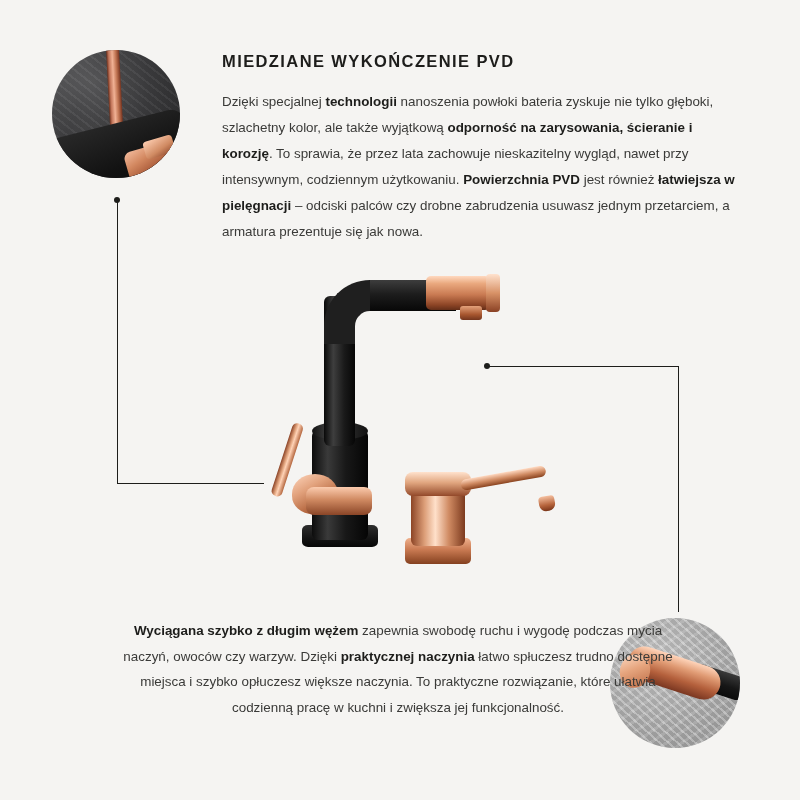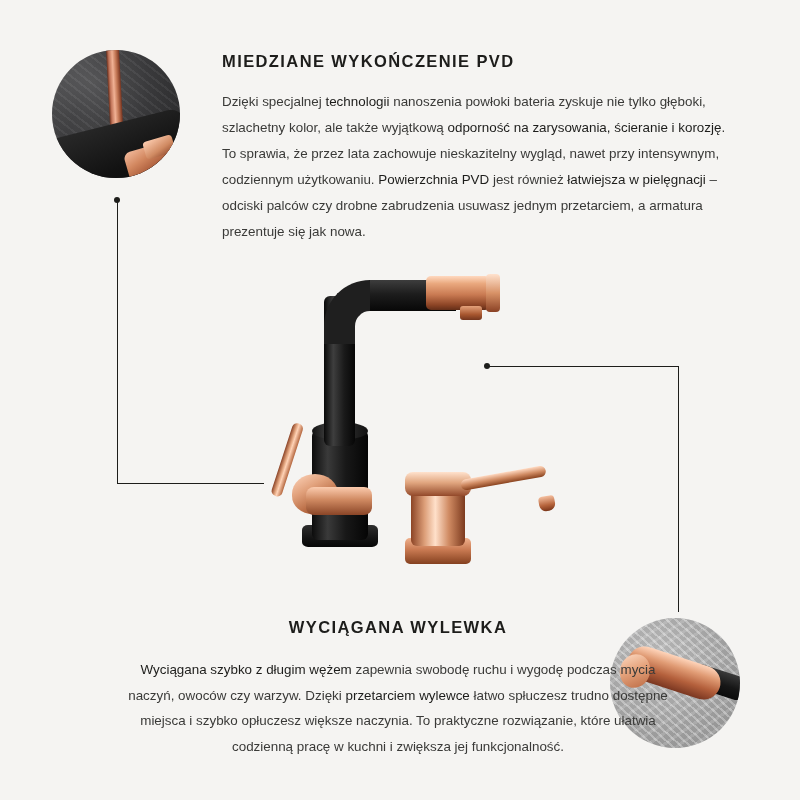--- a/index.html
+++ b/index.html
@@ -33,21 +33,21 @@
     letter-spacing: 1.4px;
     margin: 0 0 18px 0;
     color: #1d1d1b;
   }
   .body-text {
     font-size: 13.4px;
     line-height: 26px;
     color: #3a3a38;
     margin: 0;
   }
-  .body-text b { color: #1d1d1b; font-weight: normal; }
+  .body-text b { color: #1d1d1b; font-weight: bold; }
 
   
   .bottom-text {
     position: absolute;
     left: 118px;
     top: 618px;
     width: 560px;
     text-align: center;
   }
   .bottom-text .heading {
@@ -376,17 +376,16 @@
   </div>
 
   <div class="circle circle-bottom">
     <div class="stone"></div>
     <div class="spout-black"></div>
     <div class="spout-copper"></div>
     <div class="spout-cap"></div>
   </div>
 
   <div class="bottom-text">
-    <h2 class="heading">WYCIĄGANA WYLEWKA</h2>
-    <p class="body-text"><b>Wyciągana szybko z długim wężem</b> zapewnia swobodę ruchu i wygodę podczas mycia naczyń, owoców czy warzyw. Dzięki <b>przetarciem wylewce</b> łatwo spłuczesz trudno dostępne miejsca i szybko opłuczesz większe naczynia. To praktyczne rozwiązanie, które ułatwia codzienną pracę w kuchni i zwiększa jej funkcjonalność.</p>
+    <p class="body-text"><b>Wyciągana szybko z długim wężem</b> zapewnia swobodę ruchu i wygodę podczas mycia naczyń, owoców czy warzyw. Dzięki <b>praktycznej naczynia</b> łatwo spłuczesz trudno dostępne miejsca i szybko opłuczesz większe naczynia. To praktyczne rozwiązanie, które ułatwia codzienną pracę w kuchni i zwiększa jej funkcjonalność.</p>
   </div>
 
 </div>
 
 </body></html>

